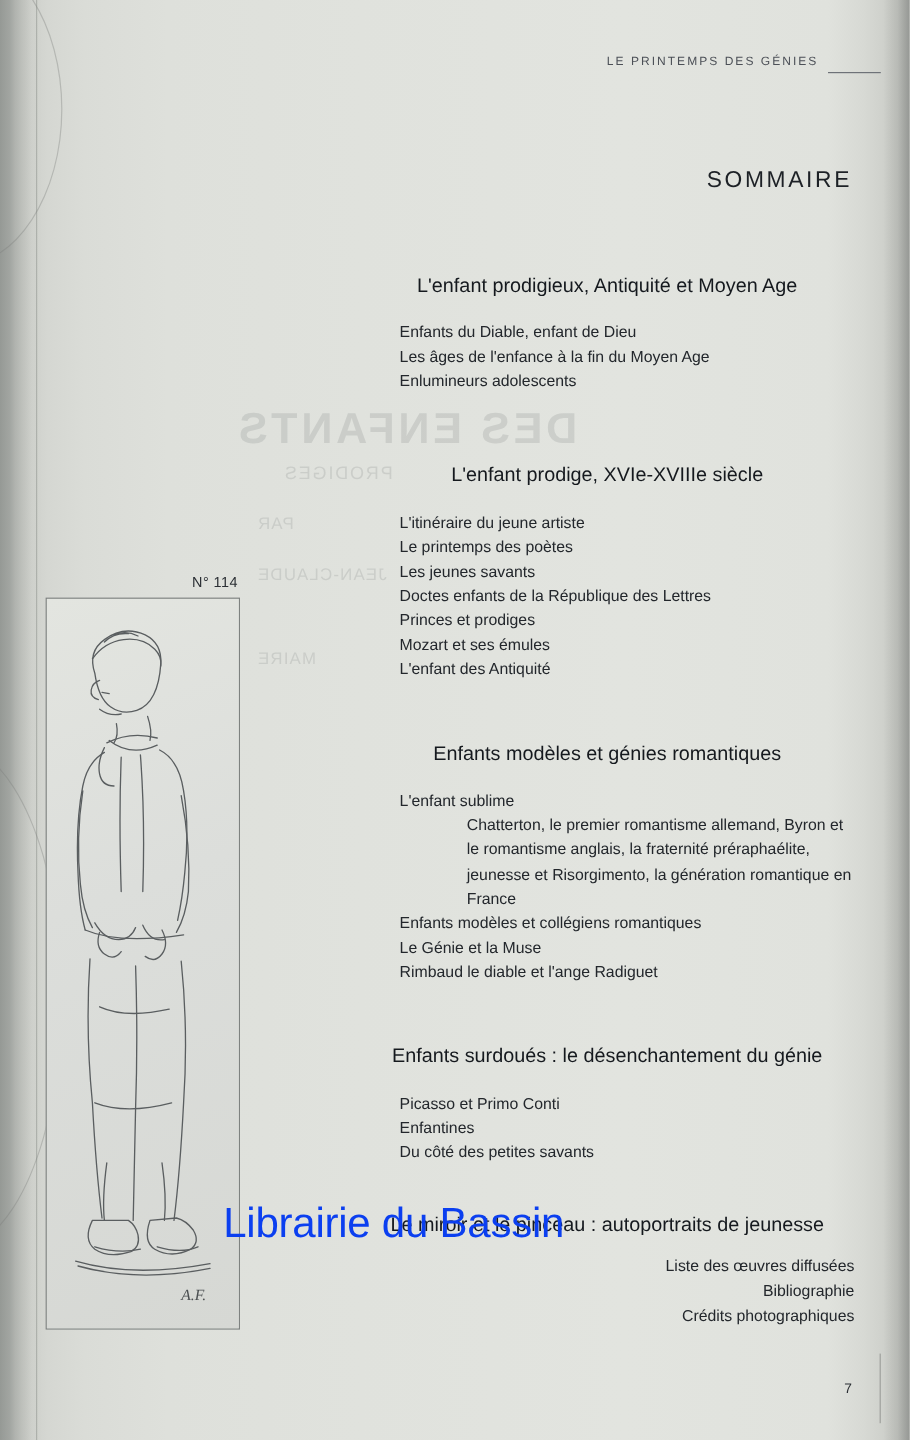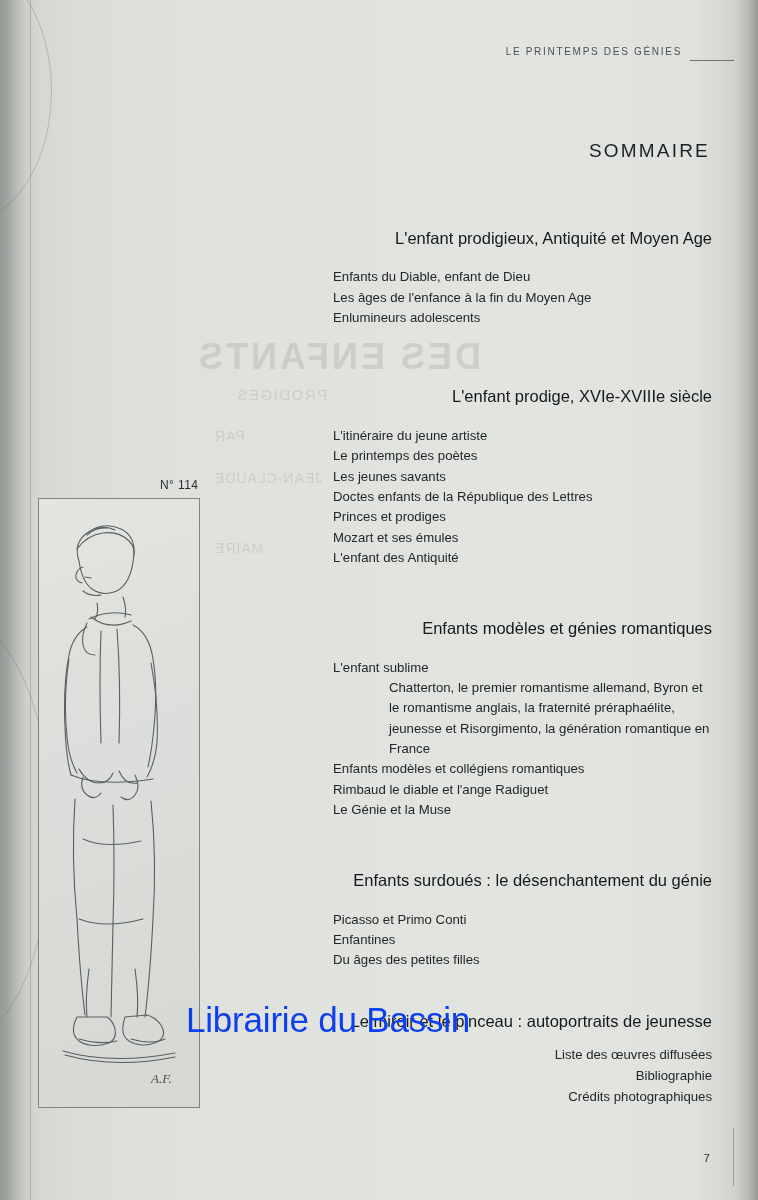--- a/index.html
+++ b/index.html
@@ -90,21 +90,21 @@
   .content {
     position: absolute;
     left: 300px;
     top: 228px;
     width: 412px;
   }
   .sec {
     margin-bottom: 6px;
   }
   .sec-title {
-    text-align: right;
+    text-align: center;
     font-size: 16.5px;
     color: #15191e;
     margin-bottom: 18px;
     line-height: 1.3;
   }
   .sec-items {
     font-size: 13.2px;
     color: #23272c;
     line-height: 1.54;
     margin-left: 33px;
@@ -307,33 +307,33 @@
     </div>
 
     <div class="gap-md"></div>
 
     <div class="sec">
       <div class="sec-title">Enfants modèles et génies romantiques</div>
       <div class="sec-items">
         <div>L'enfant sublime</div>
         <div class="sub-block">Chatterton, le premier romantisme allemand, Byron et le romantisme anglais, la fraternité préraphaélite, jeunesse et Risorgimento, la génération romantique en France</div>
         <div>Enfants modèles et collégiens romantiques</div>
+        <div>Le Génie et la Muse</div>
         <div>Rimbaud le diable et l'ange Radiguet</div>
-        <div>Le Génie et la Muse</div>
       </div>
     </div>
 
     <div class="gap-md"></div>
 
     <div class="sec">
       <div class="sec-title">Enfants surdoués : le désenchantement du génie</div>
       <div class="sec-items">
         <div>Picasso et Primo Conti</div>
         <div>Enfantines</div>
-        <div>Du âges des petites filles</div>
+        <div>Du côté des petites savants</div>
       </div>
     </div>
 
     <div class="gap-sm"></div>
 
     <div class="sec">
       <div class="sec-title" style="margin-bottom:8px">Le miroir et le pinceau : autoportraits de jeunesse</div>
       <div class="tail">
         <div>Liste des œuvres diffusées</div>
         <div>Bibliographie</div>

